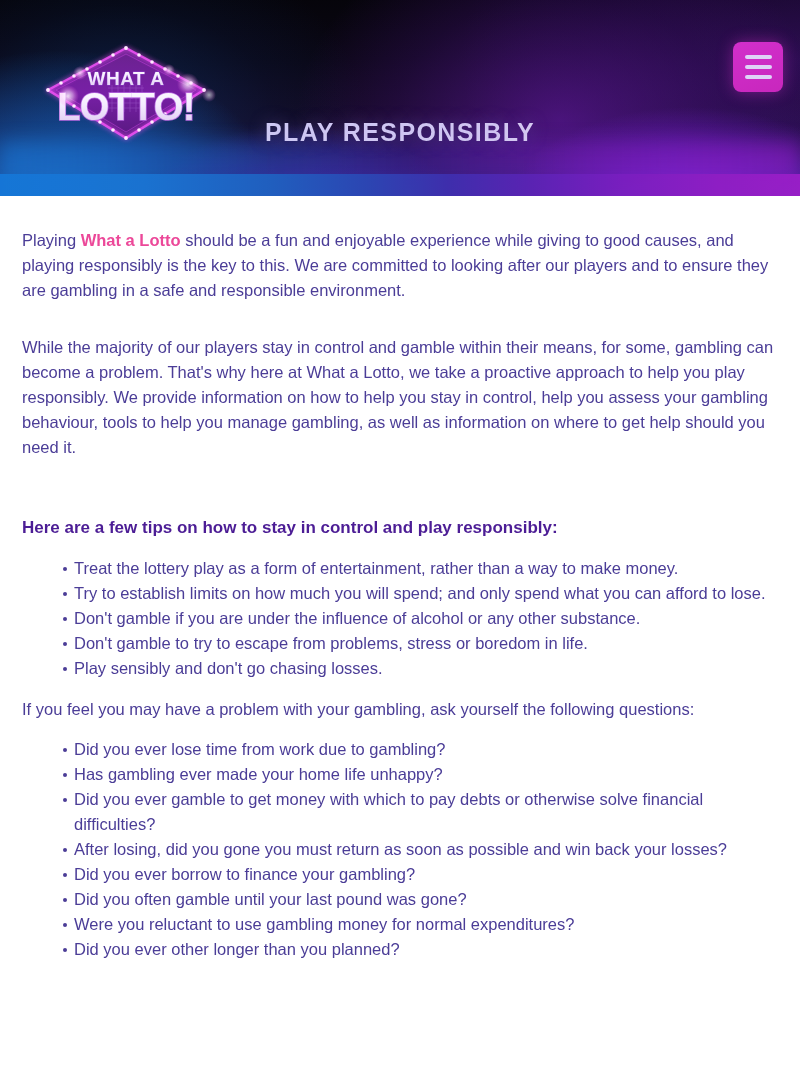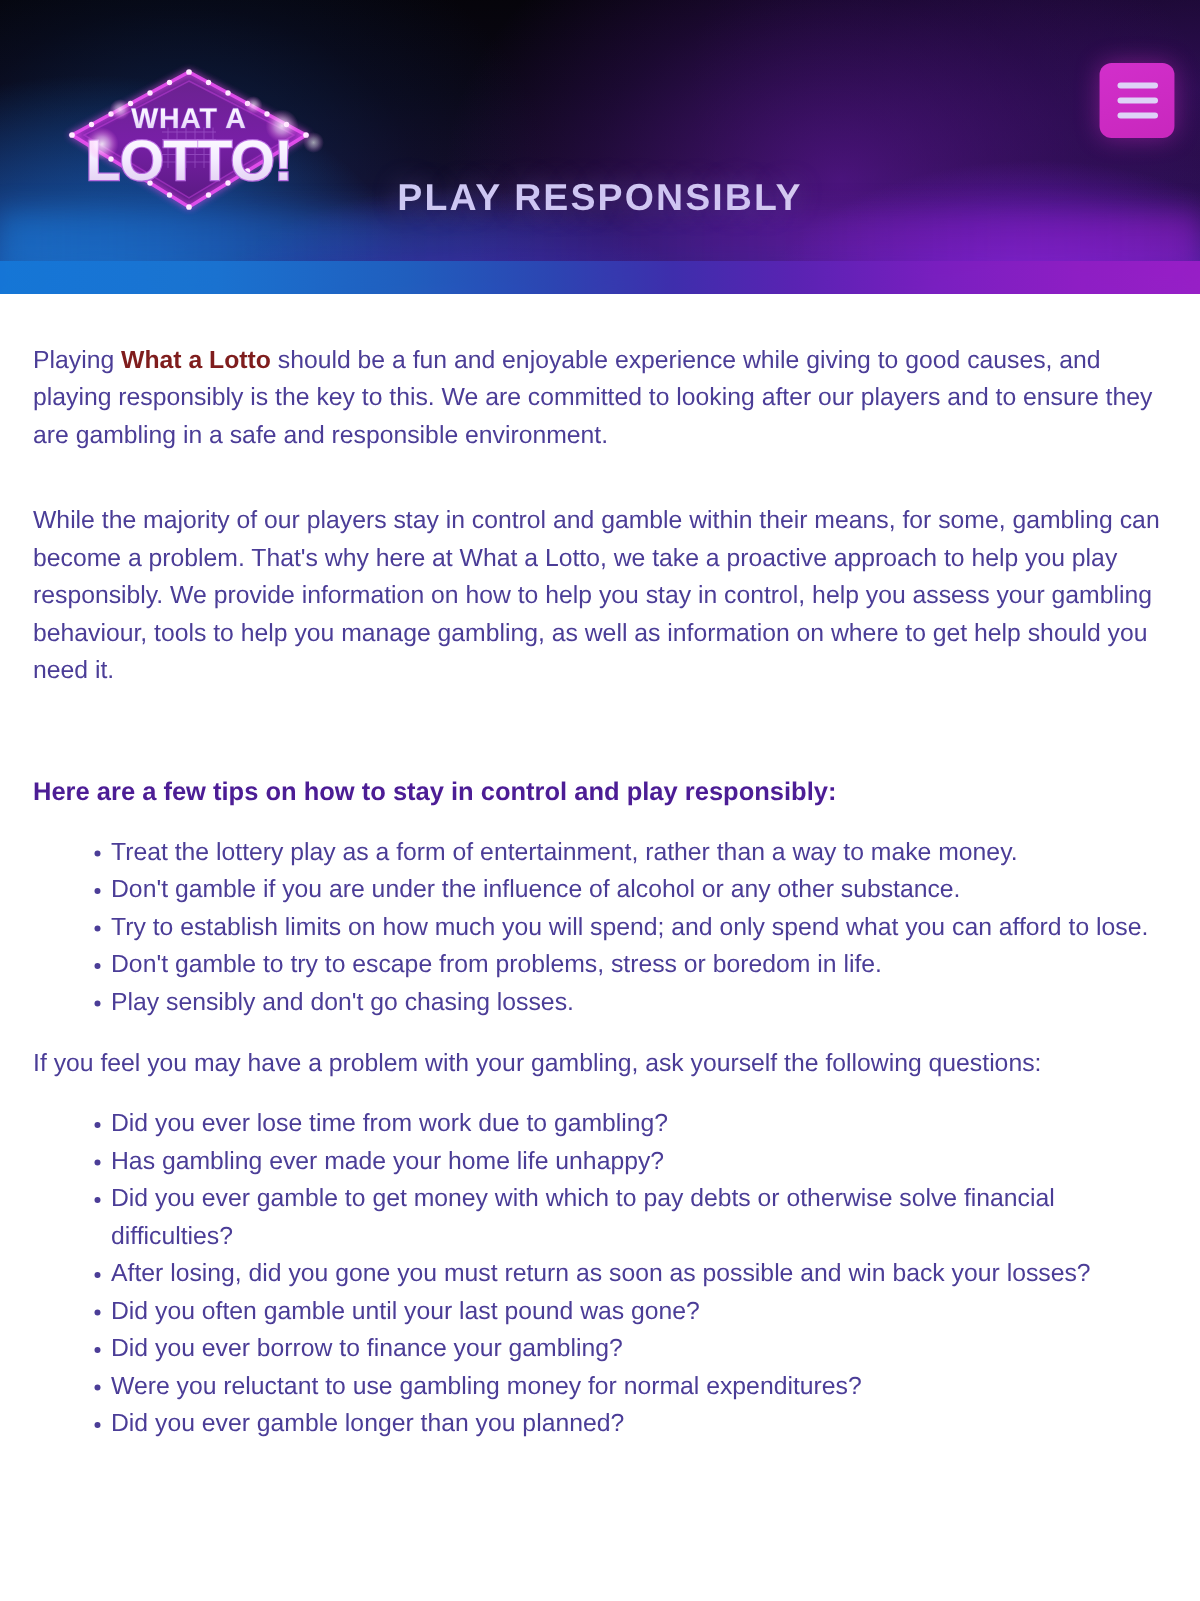--- a/index.html
+++ b/index.html
@@ -120,21 +120,21 @@
     color: #4b3d97;
     font-size: 16.5px;
     line-height: 25px;
   }
   p.para {
     margin: 0;
     color: #4b3d97;
   }
   .para.first { padding-top: 32px; }
   .para.second { padding-top: 32px; }
-  .para strong { font-weight: 700; color: #7f1d1d; }
+  .para strong { font-weight: 700; color: #ec4899; }
 
   h2.section-title {
     margin: 0;
     font-size: 17px;
     font-weight: 700;
     color: #4c1d95;
     line-height: 24px;
   }
   .tips-title { padding-top: 56px; }
   .recognise-title { padding-top: 49px; }
@@ -271,33 +271,33 @@
 <main class="content">
 
   <p class="para first"><span>Playing </span><strong>What a Lotto</strong><span> should be a fun and enjoyable experience while giving to good causes, and playing responsibly is the key to this. We are committed to looking after our players and to ensure they are gambling in a safe and responsible environment.</span></p>
 
   <p class="para second">While the majority of our players stay in control and gamble within their means, for some, gambling can become a problem. That's why here at What a Lotto, we take a proactive approach to help you play responsibly. We provide information on how to help you stay in control, help you assess your gambling behaviour, tools to help you manage gambling, as well as information on where to get help should you need it.</p>
 
   <h2 class="section-title tips-title">Here are a few tips on how to stay in control and play responsibly:</h2>
 
   <ul class="bullets">
     <li>Treat the lottery play as a form of entertainment, rather than a way to make money.</li>
+    <li>Try to establish limits on how much you will spend; and only spend what you can afford to lose.</li>
     <li>Don't gamble if you are under the influence of alcohol or any other substance.</li>
-    <li>Try to establish limits on how much you will spend; and only spend what you can afford to lose.</li>
     <li>Don't gamble to try to escape from problems, stress or boredom in life.</li>
     <li>Play sensibly and don't go chasing losses.</li>
   </ul>
 
 
   <p class="lead-in">If you feel you may have a problem with your gambling, ask yourself the following questions:</p>
 
   <ul class="bullets tight">
     <li>Did you ever lose time from work due to gambling?</li>
     <li>Has gambling ever made your home life unhappy?</li>
     <li>Did you ever gamble to get money with which to pay debts or otherwise solve financial difficulties?</li>
     <li>After losing, did you gone you must return as soon as possible and win back your losses?</li>
+    <li>Did you ever borrow to finance your gambling?</li>
     <li>Did you often gamble until your last pound was gone?</li>
-    <li>Did you ever borrow to finance your gambling?</li>
     <li>Were you reluctant to use gambling money for normal expenditures?</li>
-    <li>Did you ever gamble longer than you planned?</li>
+    <li>Did you ever other longer than you planned?</li>
   </ul>
 
 </main>
 
 </body></html>

